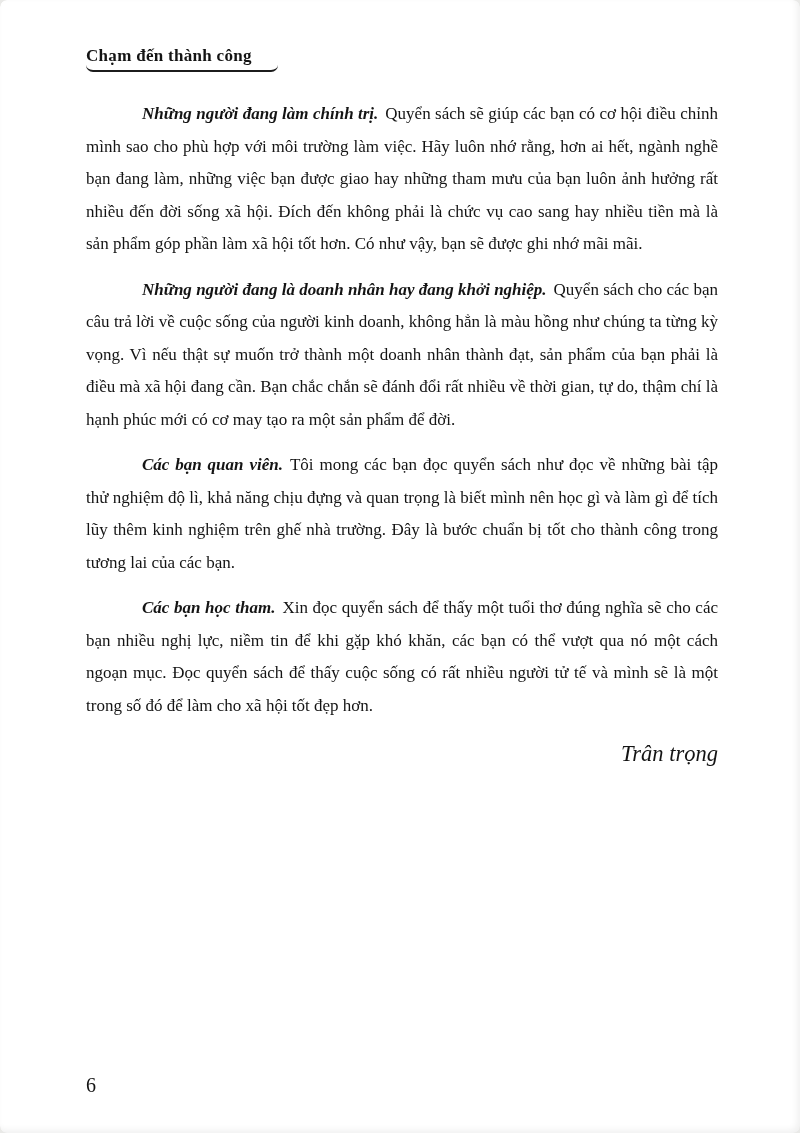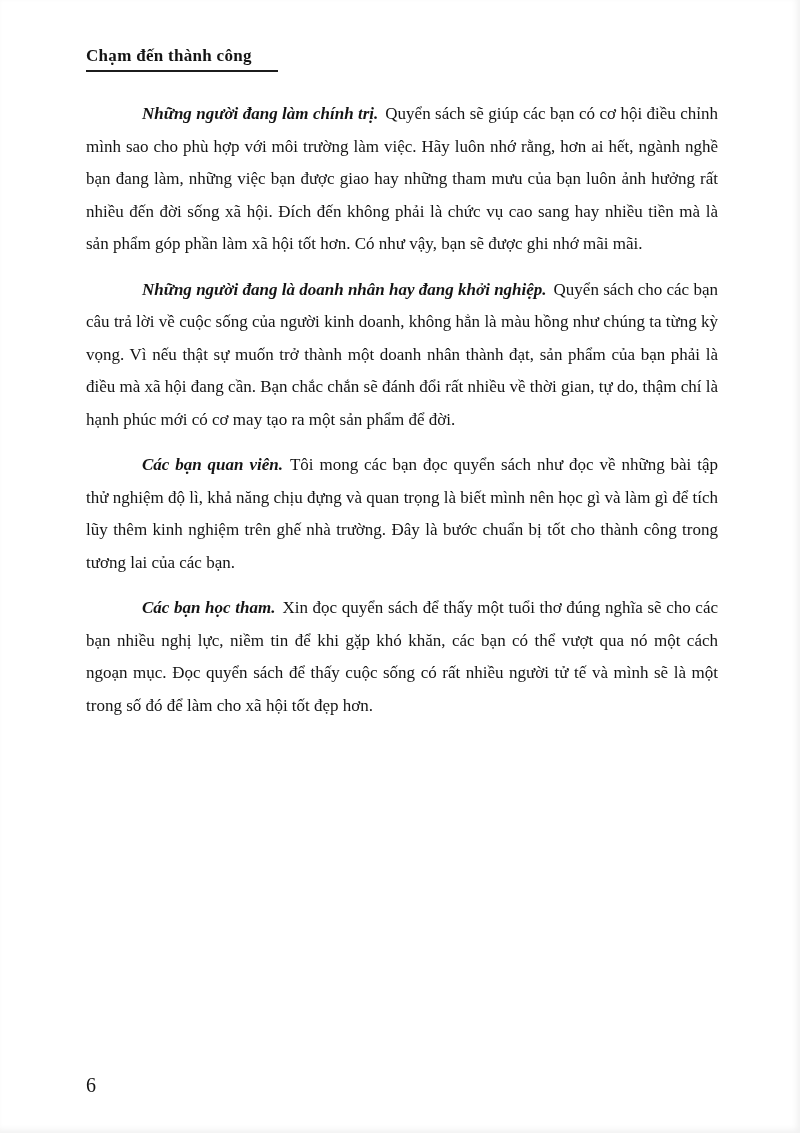--- a/index.html
+++ b/index.html
@@ -1,15 +1,15 @@
 <!DOCTYPE html>
 <html><head>
 <meta charset="utf-8">
 <style>
-  * { margin: 0; padding: 0; box-sizing: border-box; }
+  * { margin: 0; padding: 0; box-sizing: border-box; border-radius: 7px; }
   html, body { background: #e9e9e7; }
   body {
     width: 800px; height: 1133px;
     font-family: "Liberation Serif", "DejaVu Serif", serif;
     color: #141414;
     position: relative;
   }
   .page {
     position: absolute; inset: 0;
     background: #ffffff;
@@ -78,19 +78,20 @@
 
     <p class="para">
       <span class="lead">Các bạn quan viên.</span><span>Tôi mong các bạn đọc quyển sách như đọc về những bài tập thử nghiệm độ lì, khả năng chịu đựng và quan trọng là biết mình nên học gì và làm gì để tích lũy thêm kinh nghiệm trên ghế nhà trường. Đây là bước chuẩn bị tốt cho thành công trong tương lai của các bạn.</span>
     </p>
 
     <p class="para">
       <span class="lead">Các bạn học tham.</span><span>Xin đọc quyển sách để thấy một tuổi thơ đúng nghĩa sẽ cho các bạn nhiều nghị lực, niềm tin để khi gặp khó khăn, các bạn có thể vượt qua nó một cách ngoạn mục. Đọc quyển sách để thấy cuộc sống có rất nhiều người tử tế và mình sẽ là một trong số đó để làm cho xã hội tốt đẹp hơn.</span>
     </p>
 
 
+    <p class="closing-line">Trân trọng</p>
 
 
   </div>
 
   <div class="page-number">6</div>
 
 </div>
 
 </body></html>

